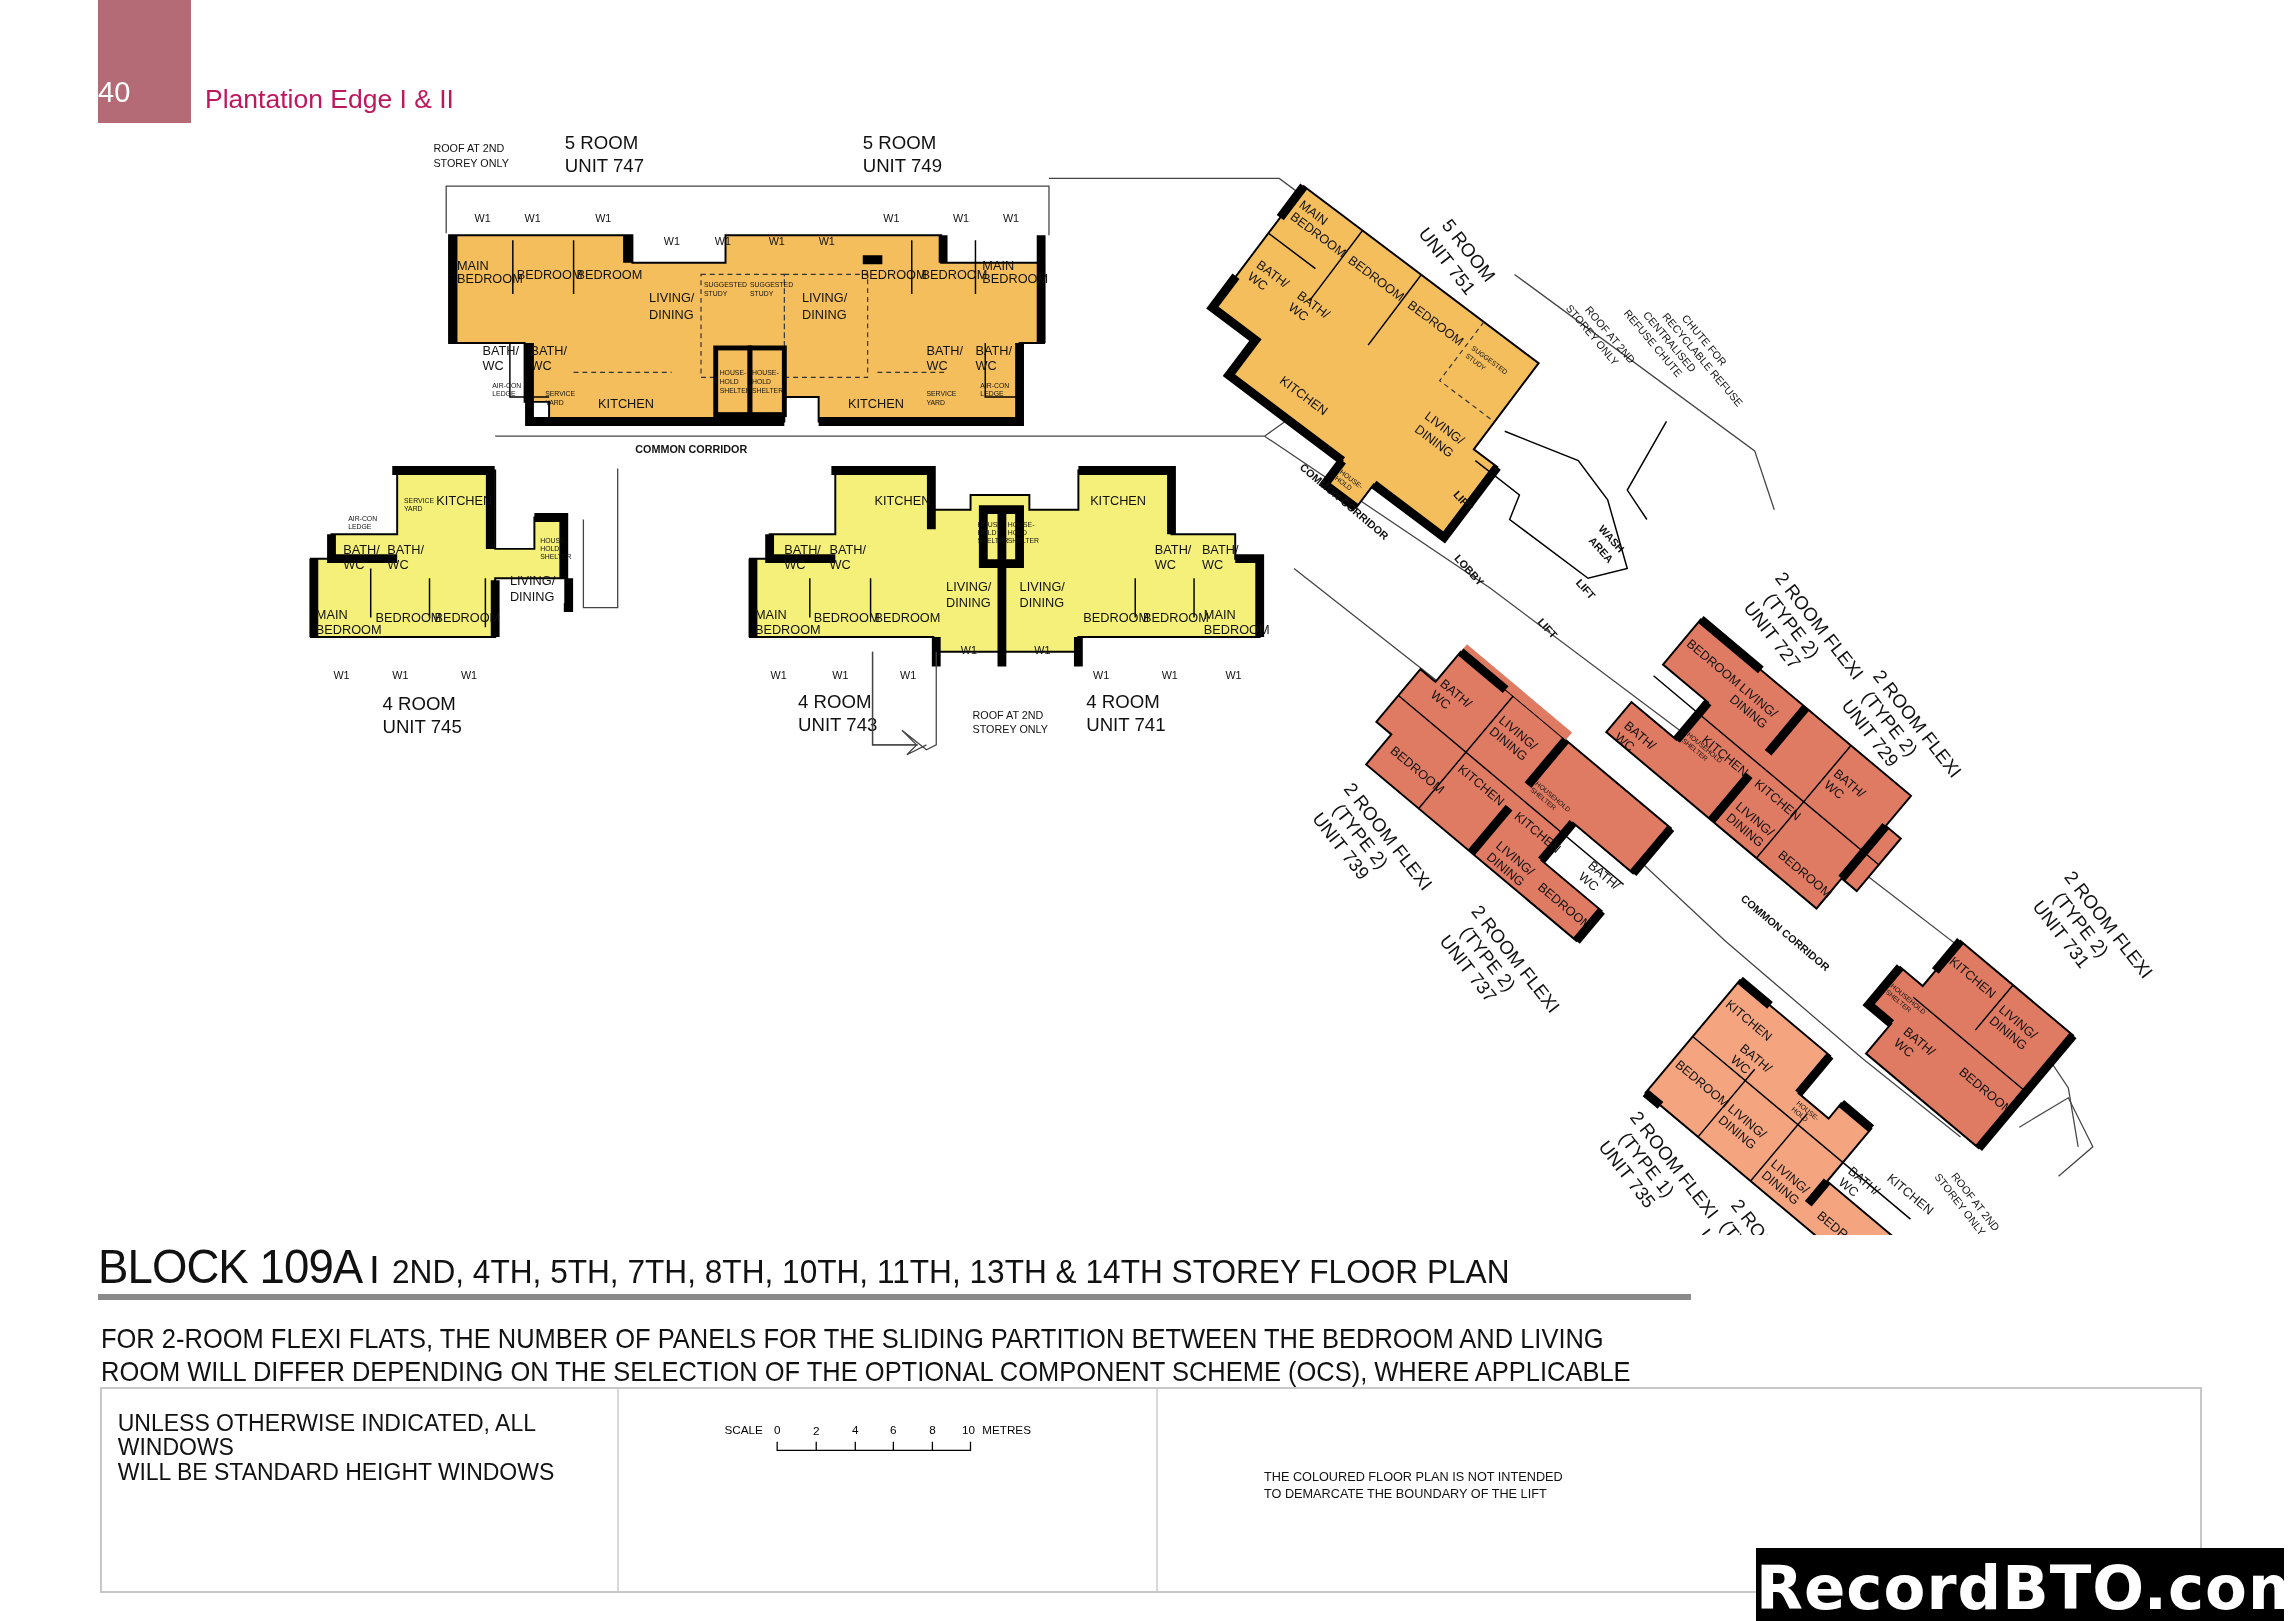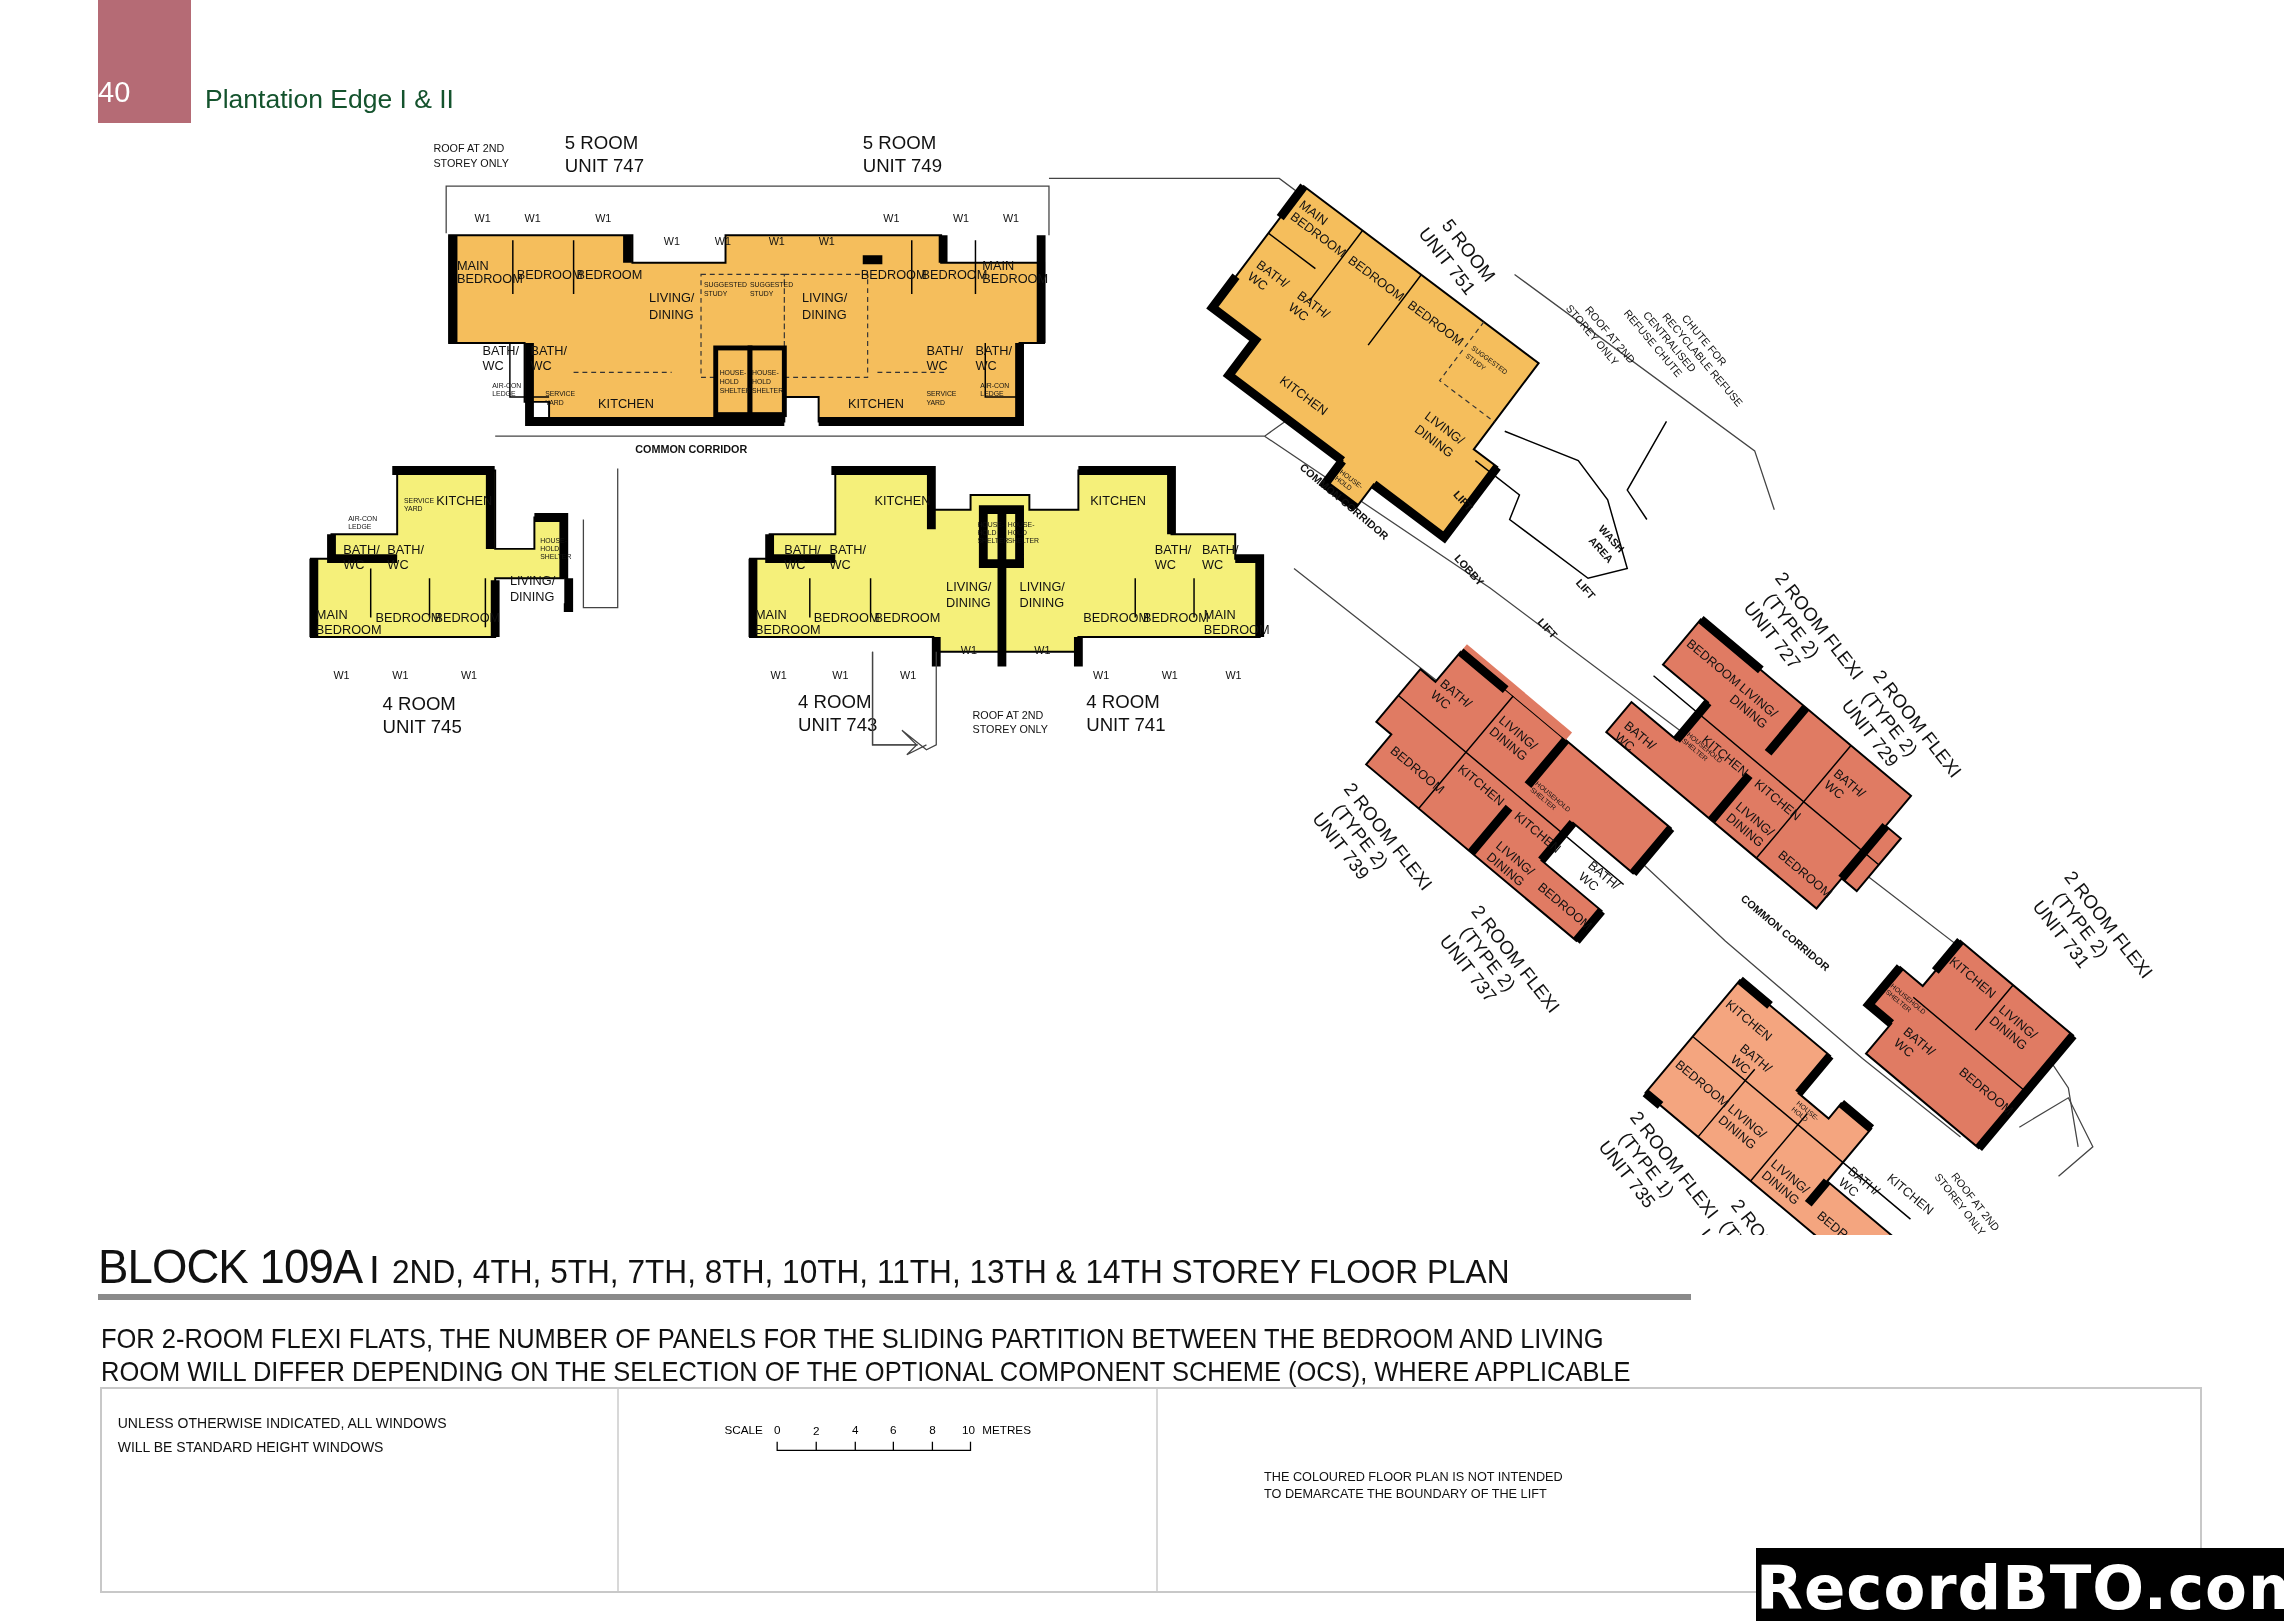--- a/index.html
+++ b/index.html
@@ -1,33 +1,33 @@
 <!DOCTYPE html>
 <html><head>
 <meta charset="utf-8">
 <style>
   html,body{margin:0;padding:0;background:#fff;}
   body{width:2293px;height:1621px;position:relative;overflow:hidden;font-family:"Liberation Sans",sans-serif;color:#111;}
   .badge{position:absolute;left:98px;top:0;width:93px;height:123px;background:#B56B75;}
   .badge span{position:absolute;left:0;right:0;bottom:13.7px;text-align:left;color:#fff;font-size:29px;}
-  .subtitle{position:absolute;left:205px;top:84px;font-size:26.5px;color:#14532d;}
+  .subtitle{position:absolute;left:205px;top:84px;font-size:26.5px;color:#be185d;}
   .plan{position:absolute;left:0;top:0;}
   .plan text{font-family:"Liberation Sans",sans-serif;}
   .title{position:absolute;left:98px;top:1238px;white-space:nowrap;}
   .title .blk{font-size:49px;letter-spacing:-1px;transform:scaleX(.93);display:inline-block;transform-origin:left;}
   .title .sep{font-size:39px;margin:0 7.8px 0 -17.6px;}
   .title .floors{font-size:34px;transform:scaleX(.93);display:inline-block;transform-origin:left;}
   .rule{position:absolute;left:98px;top:1294px;width:1593px;height:5.9px;background:#8a8a8a;}
   .note{position:absolute;left:101px;font-size:27.4px;white-space:nowrap;transform:scaleX(.93);transform-origin:left;}
   .table{position:absolute;left:100px;top:1387px;width:2102px;height:206px;border:2px solid #c8c8c8;display:flex;box-sizing:border-box;}
   .cell{border-right:2px solid #d8d8d8;position:relative;box-sizing:border-box;}
   .cell:last-child{border-right:none;}
   .lg-title{position:absolute;left:16.7px;top:21.6px;font-size:21.6px;}
   .lg-item{position:absolute;left:16.7px;top:63px;font-size:18.6px;line-height:30px;width:470px;}
-  .std{position:absolute;left:15.7px;top:21.6px;font-size:14px;line-height:24.5px;}
+  .std{position:absolute;left:15.7px;top:21.6px;font-size:23px;line-height:24.5px;}
   .scale{position:absolute;left:0;top:29px;width:100%;height:59px;font-size:11.8px;}
   .disc{position:absolute;left:106px;top:80px;font-size:12.7px;line-height:16.7px;}
   .watermark{position:absolute;left:1756px;top:1548px;width:528px;height:90px;background:#000;color:#ffffff;font-family:"DejaVu Sans",sans-serif;font-weight:bold;font-size:61px;line-height:80px;text-align:right;padding-right:13.7px;box-sizing:border-box;letter-spacing:1px;}
 </style>
 </head>
 <body>
 
 <div class="badge">
   <span>40</span>
 </div>

